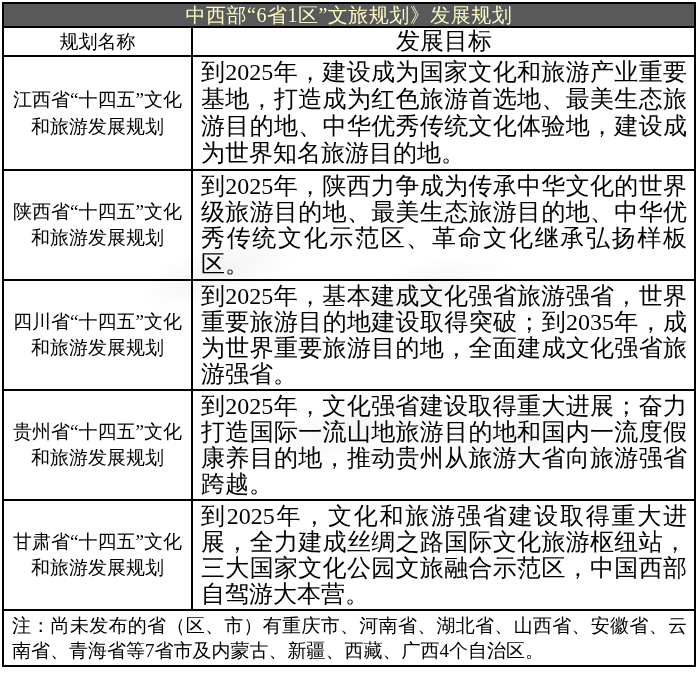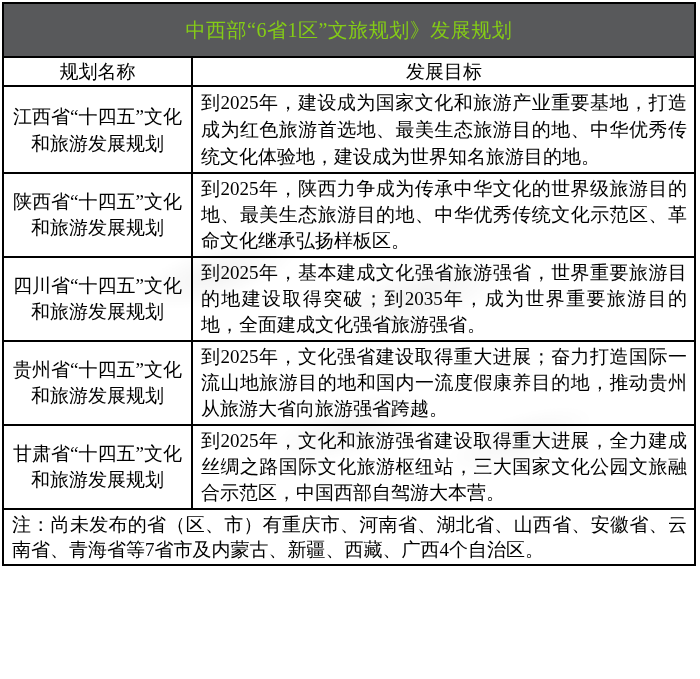--- a/index.html
+++ b/index.html
@@ -38,23 +38,23 @@
     position: absolute;
     left: 2px;
     top: 2px;
     width: 694px;
     border: 2px solid #000000;
     box-sizing: border-box;
     background: transparent;
     z-index: 1;
   }
   .title-bar {
-    height: 52px;
+    height: 22px;
     background: #58595b;
-    color: #84cc16;
+    color: #fef9c3;
     display: flex;
     align-items: center;
     justify-content: center;
     font-size: 20px;
     letter-spacing: 0.5px;
   }
   .row {
     display: flex;
     border-top: 2px solid #000000;
     box-sizing: border-box;
@@ -69,21 +69,21 @@
     justify-content: center;
     text-align: center;
     padding: 2px 3px;
     font-size: 19px;
     line-height: 26px;
   }
   .goal-cell {
     flex: 1;
     box-sizing: border-box;
     padding: 2px 7px 2px 8px;
-    font-size: 19px;
+    font-size: 24px;
     line-height: 26px;
     text-align: justify;
     display: flex;
     align-items: center;
   }
   .hdr { min-height: 29px; align-items: flex-end; }
   .hdr .name-cell, .hdr .goal-cell {
     align-items: center;
     justify-content: center;
     text-align: center;

